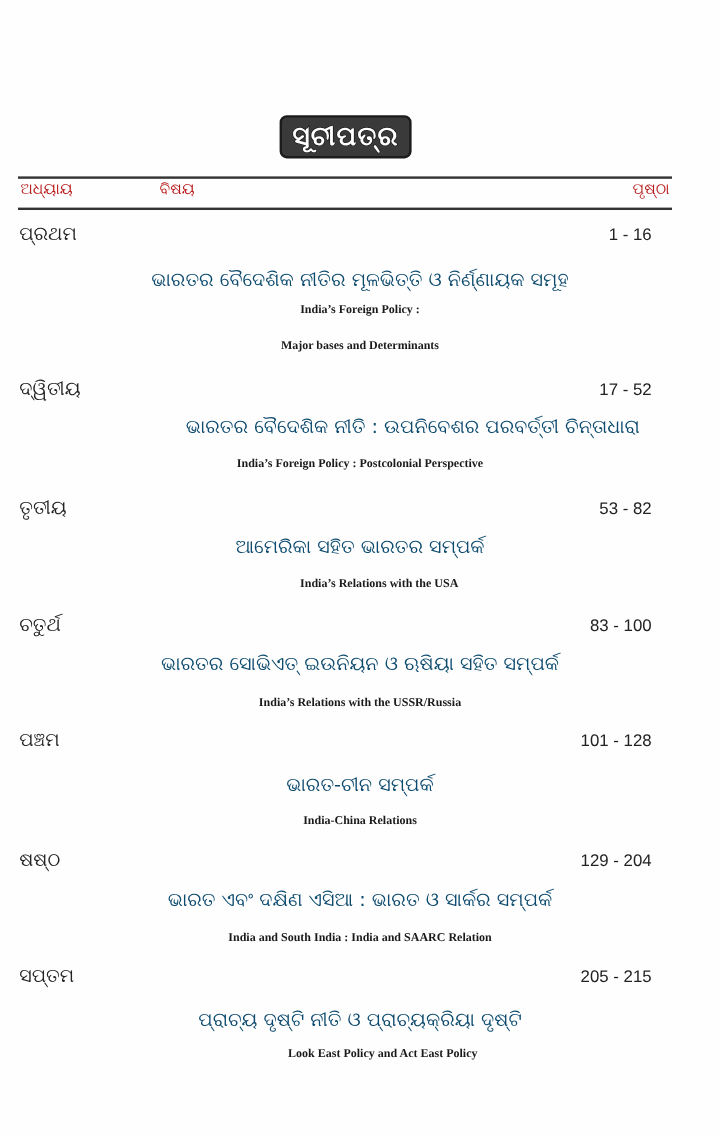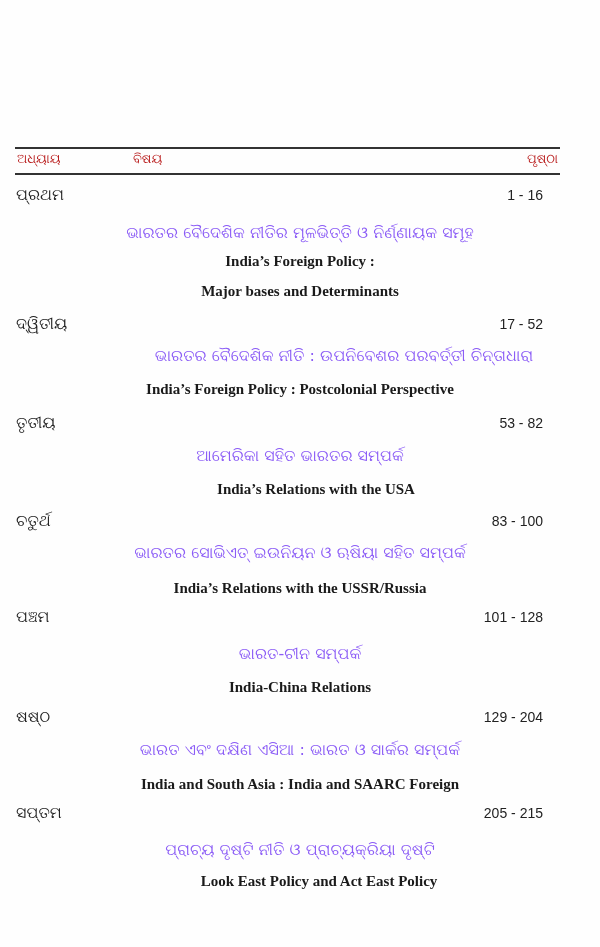--- a/index.html
+++ b/index.html
@@ -84,38 +84,41 @@
     font-weight: normal;
     font-size: 14px;
     color: #222;
   }
   .ch-odia {
     position: absolute;
     left: 0;
     width: 600px;
     text-align: center;
     font-size: 16px;
-    color: #8b5cf6;
+    color: #0c4a6e;
   }
   .ch-eng {
     position: absolute;
     left: 0;
     width: 600px;
     text-align: center;
     font-family: "Liberation Serif", serif;
     font-weight: bold;
-    font-size: 15px;
+    font-size: 10px;
     color: #1a1a1a;
   }
 </style>
 </head>
 <body>
 
 <div class="page">
 
+  <div class="title-box">
+    <span class="title-text">ସୂଚୀପତ୍ର</span>
+  </div>
 
   <div class="rule top"></div>
   <span class="hdr col1">ଅଧ୍ୟାୟ</span>
   <span class="hdr col2">ବିଷୟ</span>
   <span class="hdr col3">ପୃଷ୍ଠା</span>
   <div class="rule mid"></div>
 
   <div class="chapter" style="top:185px;">
     <span class="ch-name">ପ୍ରଥମ</span>
     <span class="ch-pages">1 - 16</span>
@@ -149,21 +152,21 @@
     <span class="ch-name">ପଞ୍ଚମ</span>
     <span class="ch-pages">101 - 128</span>
     <div class="ch-odia" style="top:37px;">ଭାରତ-ଚୀନ ସମ୍ପର୍କ</div>
     <div class="ch-eng" style="top:72px;">India-China Relations</div>
   </div>
 
   <div class="chapter" style="top:707px;">
     <span class="ch-name">ଷଷ୍ଠ</span>
     <span class="ch-pages">129 - 204</span>
     <div class="ch-odia" style="top:33px;">ଭାରତ ଏବଂ ଦକ୍ଷିଣ ଏସିଆ : ଭାରତ ଓ ସାର୍କର ସମ୍ପର୍କ</div>
-    <div class="ch-eng" style="top:69px;">India and South Asia : India and SAARC Foreign</div>
+    <div class="ch-eng" style="top:69px;">India and South India : India and SAARC Relation</div>
   </div>
 
   <div class="chapter" style="top:803px;">
     <span class="ch-name">ସପ୍ତମ</span>
     <span class="ch-pages">205 - 215</span>
     <div class="ch-odia" style="top:37px;">ପ୍ରାଚ୍ୟ ଦୃଷ୍ଟି ନୀତି ଓ ପ୍ରାଚ୍ୟକ୍ରିୟା ଦୃଷ୍ଟି</div>
     <div class="ch-eng" style="top:70px;padding-left:19px;">Look East Policy and Act East Policy</div>
   </div>
 
 </div>

